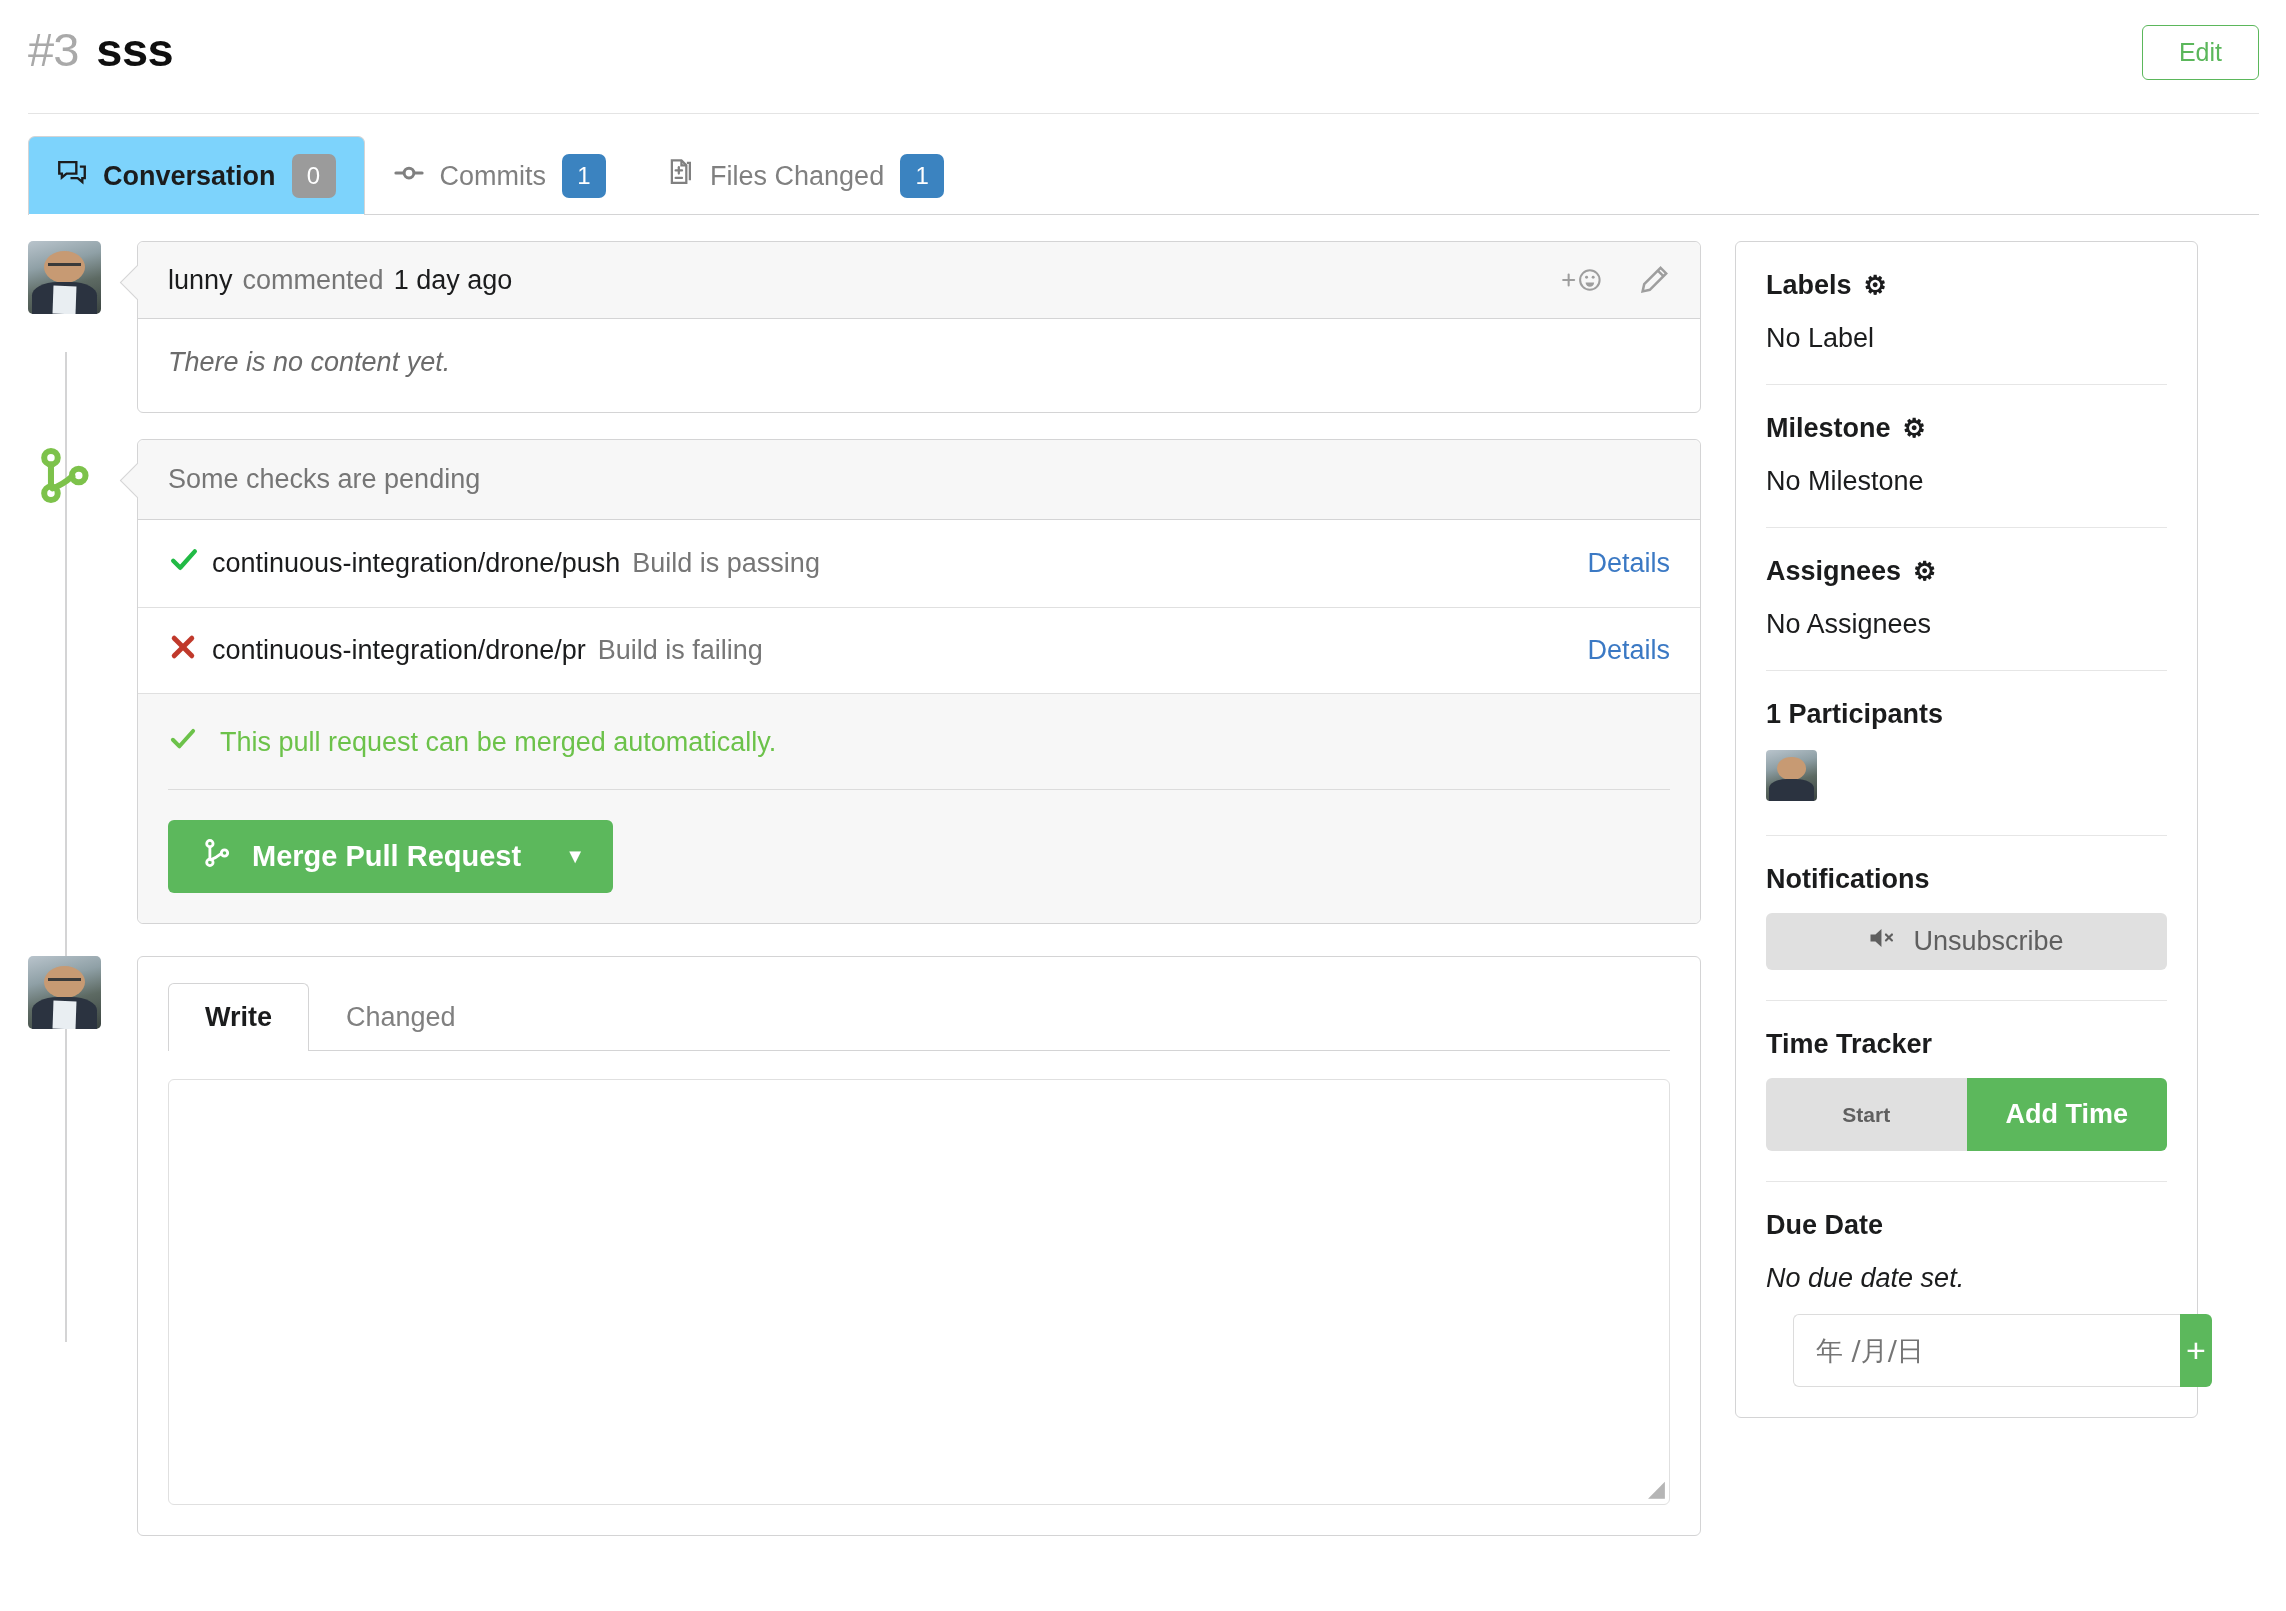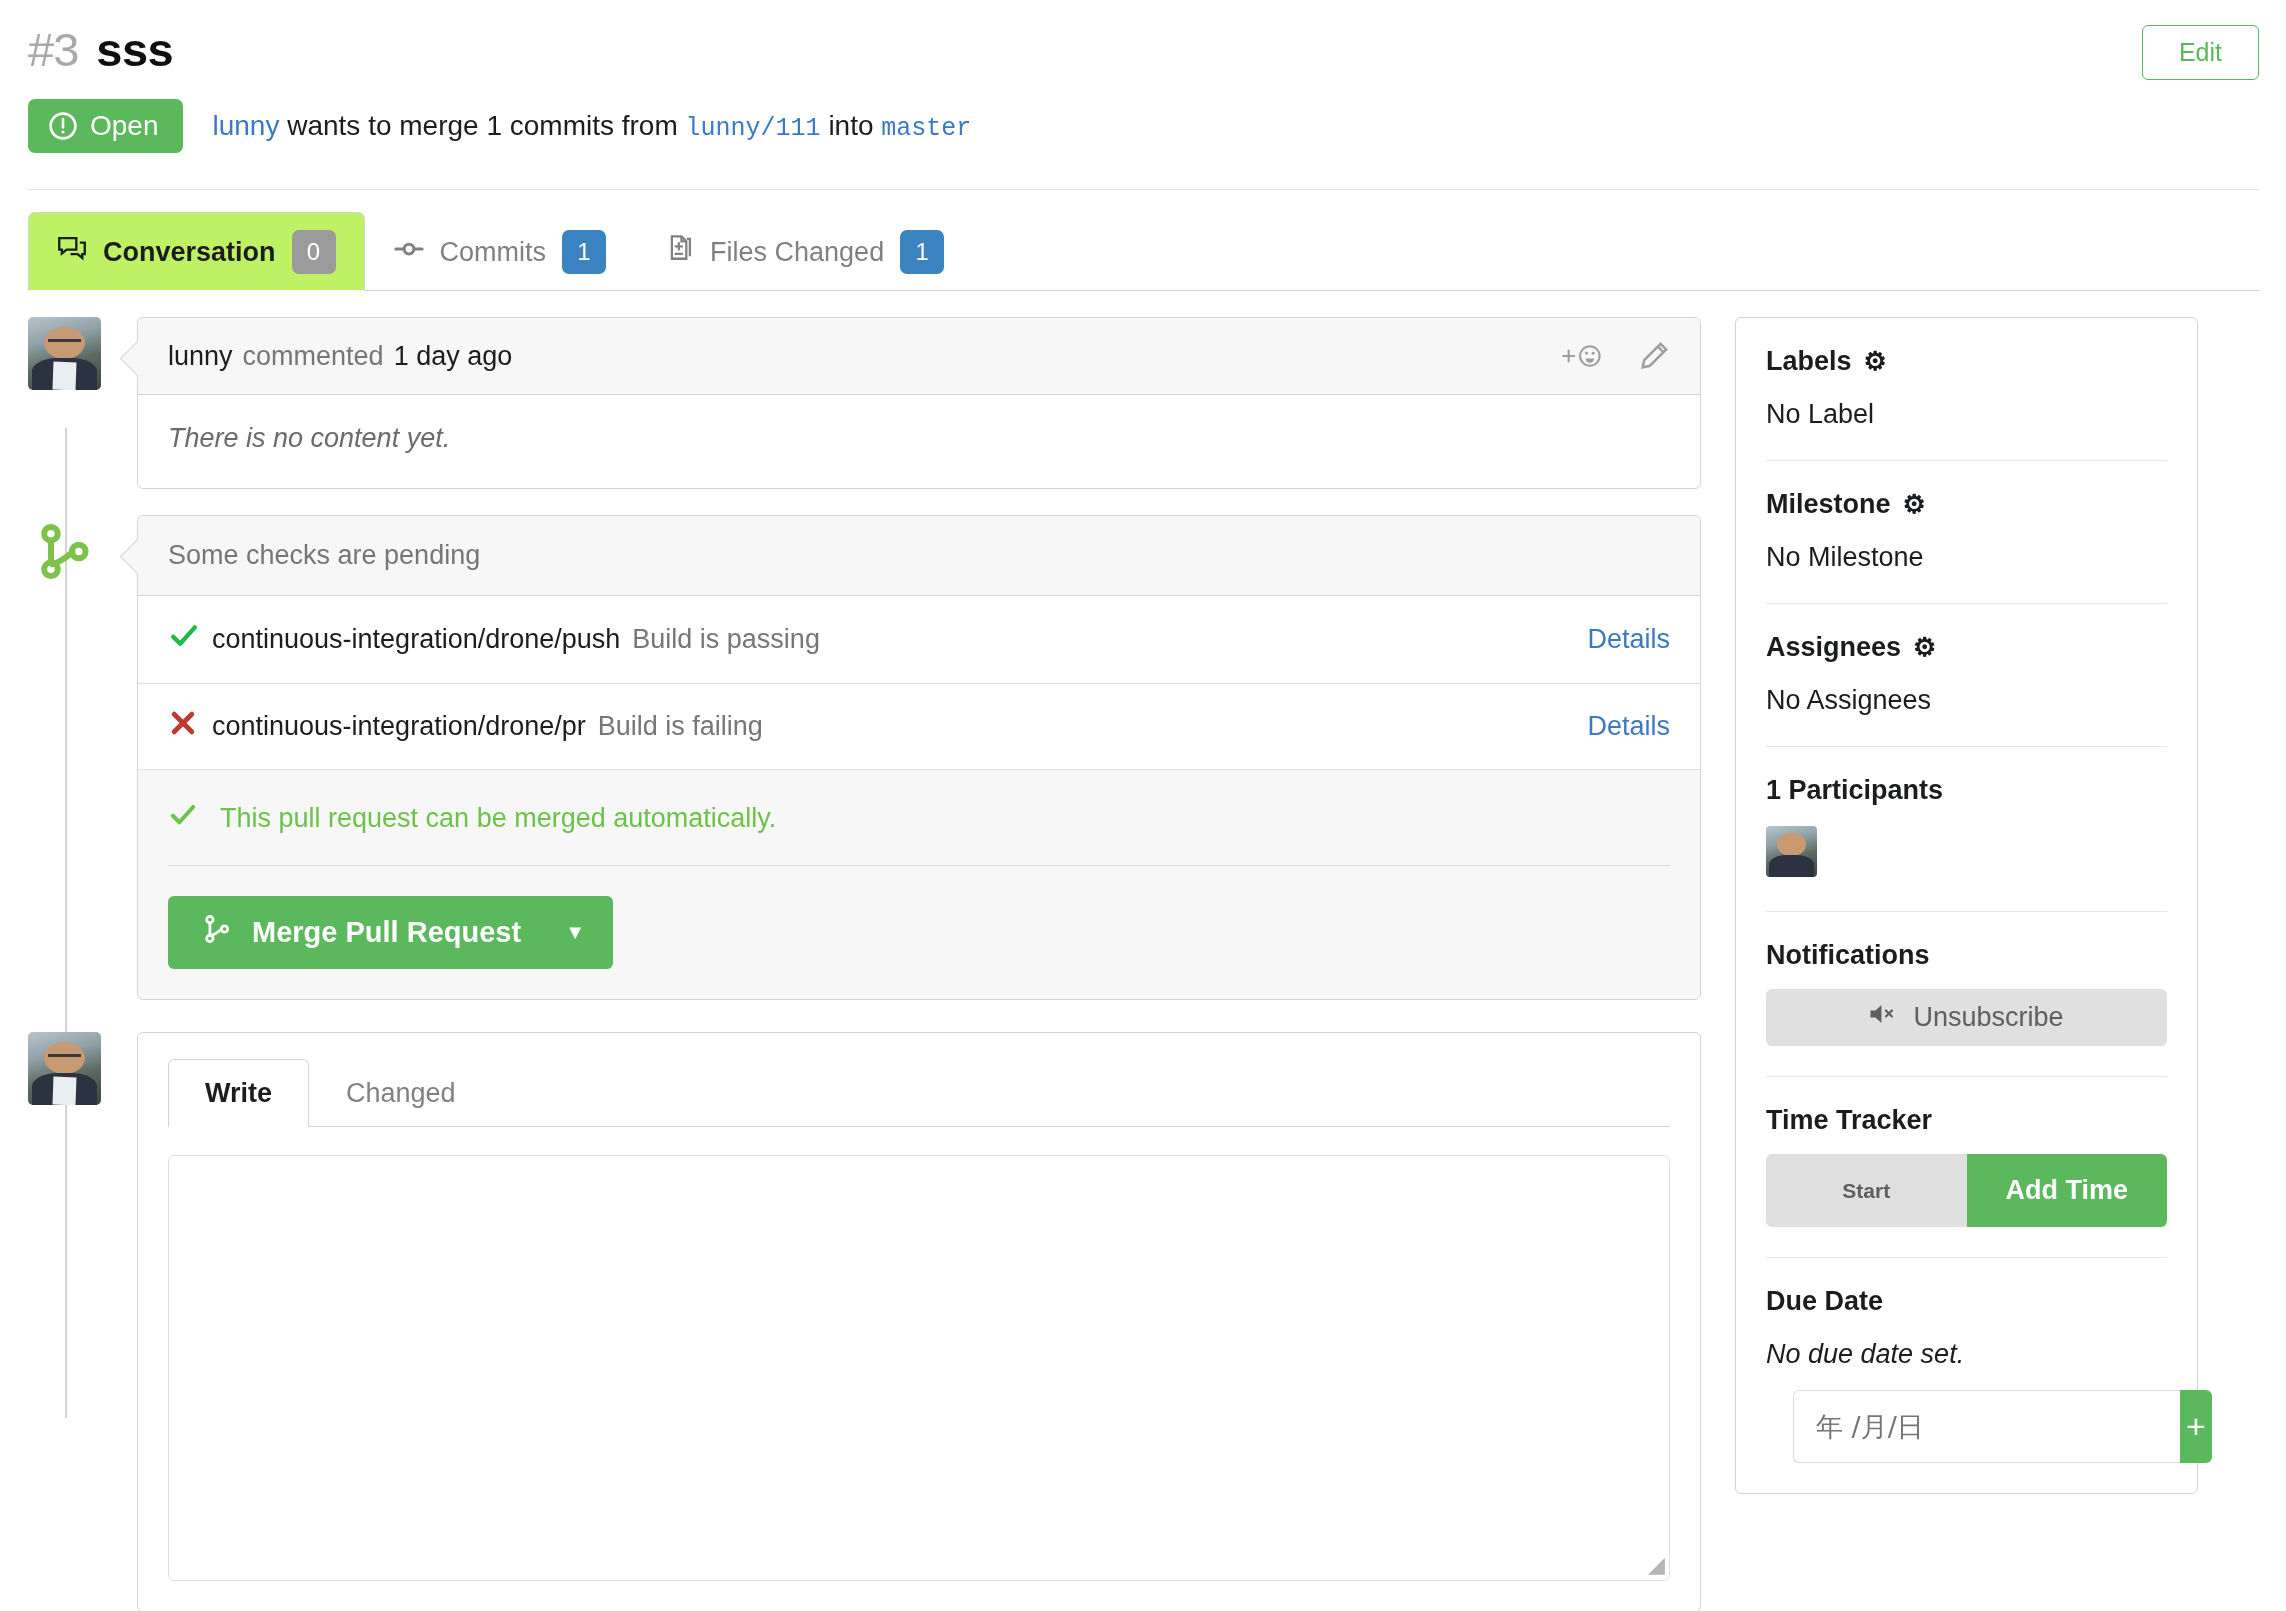--- a/index.html
+++ b/index.html
@@ -53,21 +53,21 @@
   }
   .tab {
     display: flex; align-items: center; gap: 16px;
     padding: 20px 28px; font-size: 27px; color: #808080;
     position: relative; z-index: 2; cursor: pointer;
     border: 1px solid transparent; border-bottom: none;
     border-radius: 7px 7px 0 0; background: transparent;
     height: 79px;
   }
   .tab.active {
-    background: #bef264; color: #1b1c1d; font-weight: 700;
+    background: #7dd3fc; color: #1b1c1d; font-weight: 700;
     border-color: #d4d4d5;
     box-shadow: 0 1px 0 #fff;
   }
   .tab.active::after {
     content: ""; position: absolute; left: 0; right: 0; bottom: -1px; height: 2px; background: #fff;
   }
   .count {
     display: inline-flex; align-items: center; justify-content: center;
     min-width: 44px; height: 44px; padding: 0 12px;
     border-radius: 7px; color: #fff; font-size: 24px; font-weight: 400;
@@ -257,40 +257,20 @@
 <div class="page">
 
   <div class="pr-header">
     <div class="pr-title-row">
       <span class="pr-index">#3</span>
       <span class="pr-title">sss</span>
     </div>
 
     <button class="edit-btn">Edit</button>
 
-    <div class="pr-sub">
-      <span class="badge-open">
-        <span class="ico">
-          <svg width="30" height="30" viewBox="0 0 16 16" fill="none" stroke="#fff" stroke-width="1.4">
-            <circle cx="8" cy="8" r="6.6"></circle>
-            <line x1="8" y1="4.3" x2="8" y2="8.7" stroke-linecap="round"></line>
-            <circle cx="8" cy="11.2" r="0.85" fill="#fff" stroke="none"></circle>
-          </svg>
-        </span>
-        <span>Open</span>
-      </span>
-
-      <span class="pr-sub-text">
-        <a class="lnk" href="#">lunny</a>
-        <span>wants to merge 1 commits from</span>
-        <a class="mono" href="#">lunny/111</a>
-        <span>into</span>
-        <a class="mono" href="#">master</a>
-      </span>
-    </div>
 
     <hr class="hr-top">
   </div>
 
   <div class="tabs">
 
     <div class="tab active">
       <span>
         <svg width="30" height="30" viewBox="0 0 16 16" fill="none" stroke="#1b1c1d" stroke-width="1.25">
           <path d="M1.2 2.2h9.1v6.1H5.1L2.6 10.4V8.3H1.2z"></path>

